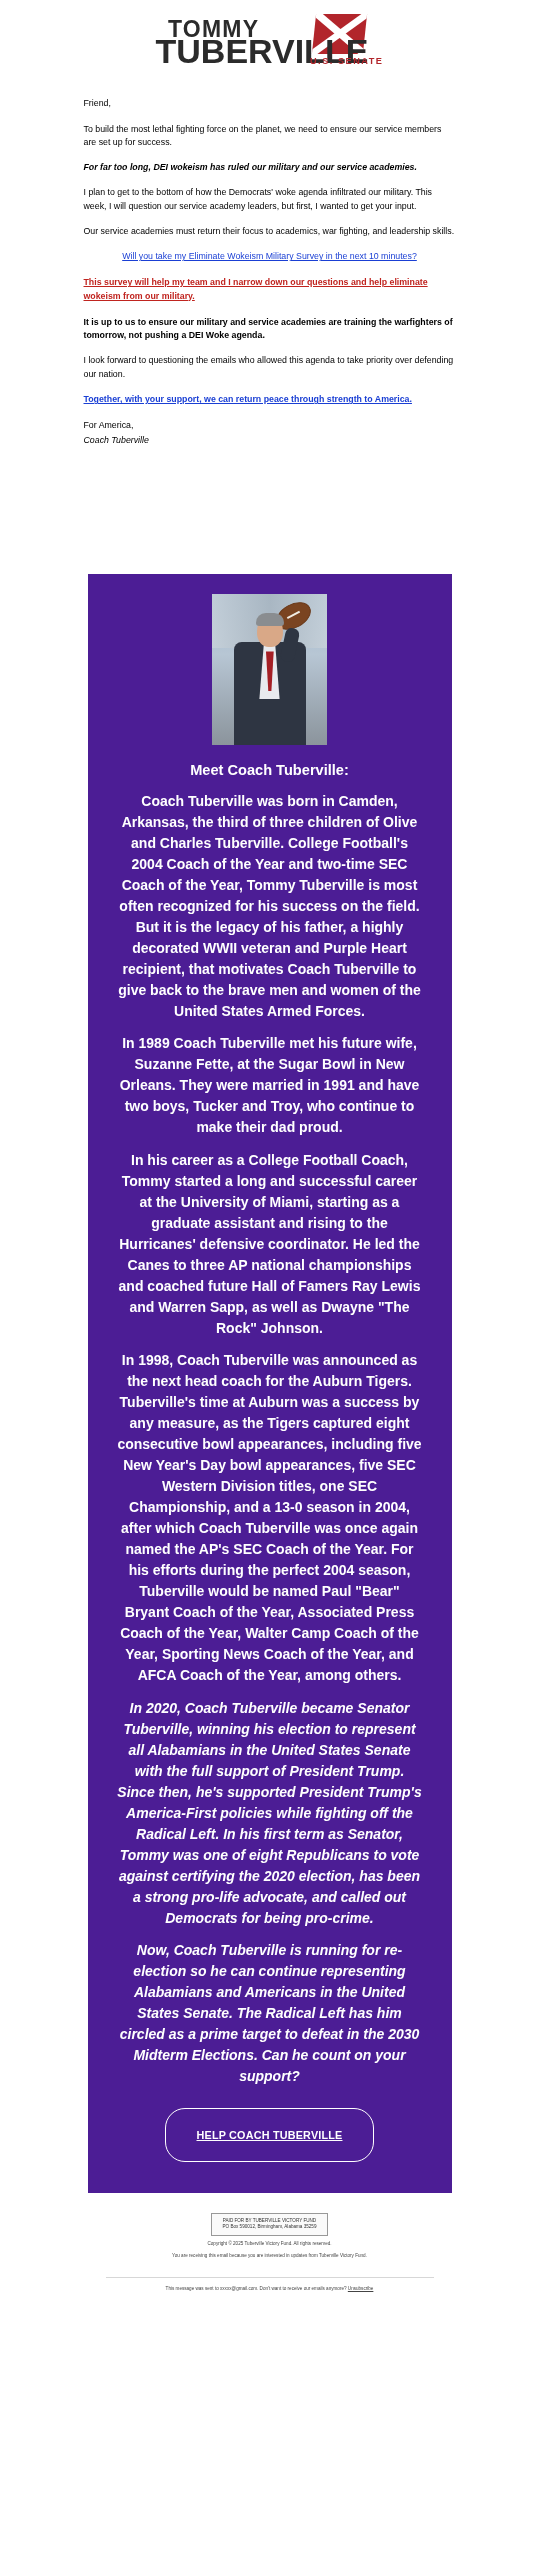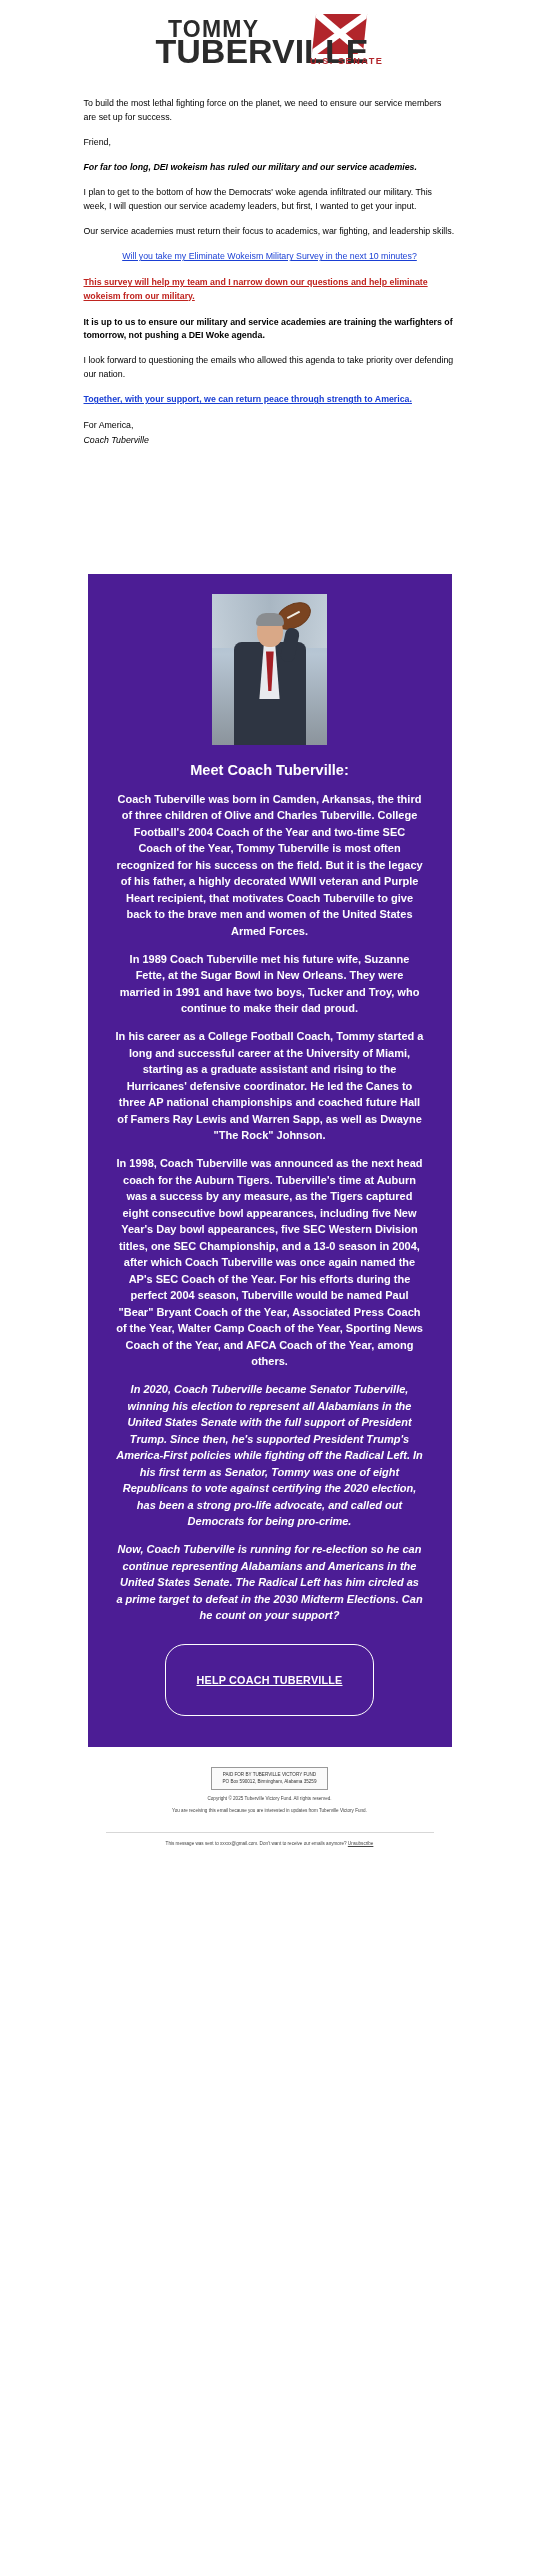--- a/index.html
+++ b/index.html
@@ -218,42 +218,42 @@
 
   .bio-title {
     color: #ffffff;
     font-size: 14.6px;
     font-weight: bold;
     text-align: center;
     margin: 0 0 12.3px 0;
   }
   .bio-card p {
     color: #ffffff;
-    font-size: 11px;
+    font-size: 14px;
     line-height: 1.5;
     font-weight: bold;
     text-align: center;
     margin: 0 auto 11.5px auto;
     width: 308px;
   }
   .bio-card p.italic {
     font-style: italic;
   }
   .cta-wrap {
     text-align: center;
     padding-top: 9.2px;
   }
   .cta-button {
     display: inline-block;
     border: 1.5px solid #ffffff;
     border-radius: 20px;
     color: #ffffff;
     font-size: 10.8px;
     font-weight: bold;
-    padding: 29px 31px;
+    padding: 20px 31px;
     letter-spacing: 0.2px;
     background: transparent;
     cursor: pointer;
   }
 
   
   .footer {
     padding: 20px 0 31px 0;
     text-align: center;
   }
@@ -295,22 +295,22 @@
   <div class="logo-wrap">
     <div class="logo">
       <div class="logo-flag"></div>
       <div class="logo-tommy">TOMMY</div>
       <div class="logo-tuberville">TUBERVILLE</div>
       <div class="logo-senate">U.S. SENATE</div>
     </div>
   </div>
 
   <div class="letter">
+    <p>Friend,</p>
     <p>To build the most lethal fighting force on the planet, we need to ensure our service members are set up for success.</p>
-    <p>Friend,</p>
     <p class="bold-italic">For far too long, DEI wokeism has ruled our military and our service academies.</p>
     <p>I plan to get to the bottom of how the Democrats' woke agenda infiltrated our military. This week, I will question our service academy leaders, but first, I wanted to get your input.</p>
     <p>Our service academies must return their focus to academics, war fighting, and leadership skills.</p>
     <a href="#" class="link-blue">Will you take my Eliminate Wokeism Military Survey in the next 10 minutes?</a>
     <a href="#" class="link-red">This survey will help my team and I narrow down our questions and help eliminate wokeism from our military.</a>
     <p class="bold">It is up to us to ensure our military and service academies are training the warfighters of tomorrow, not pushing a DEI Woke agenda.</p>
     <p>I look forward to questioning the emails who allowed this agenda to take priority over defending our nation.</p>
     <a href="#" class="link-blue-left">Together, with your support, we can return peace through strength to America.</a>
     <div class="sig-block">
       <p style="margin:0 0 1.5px 0;">For America,</p>

